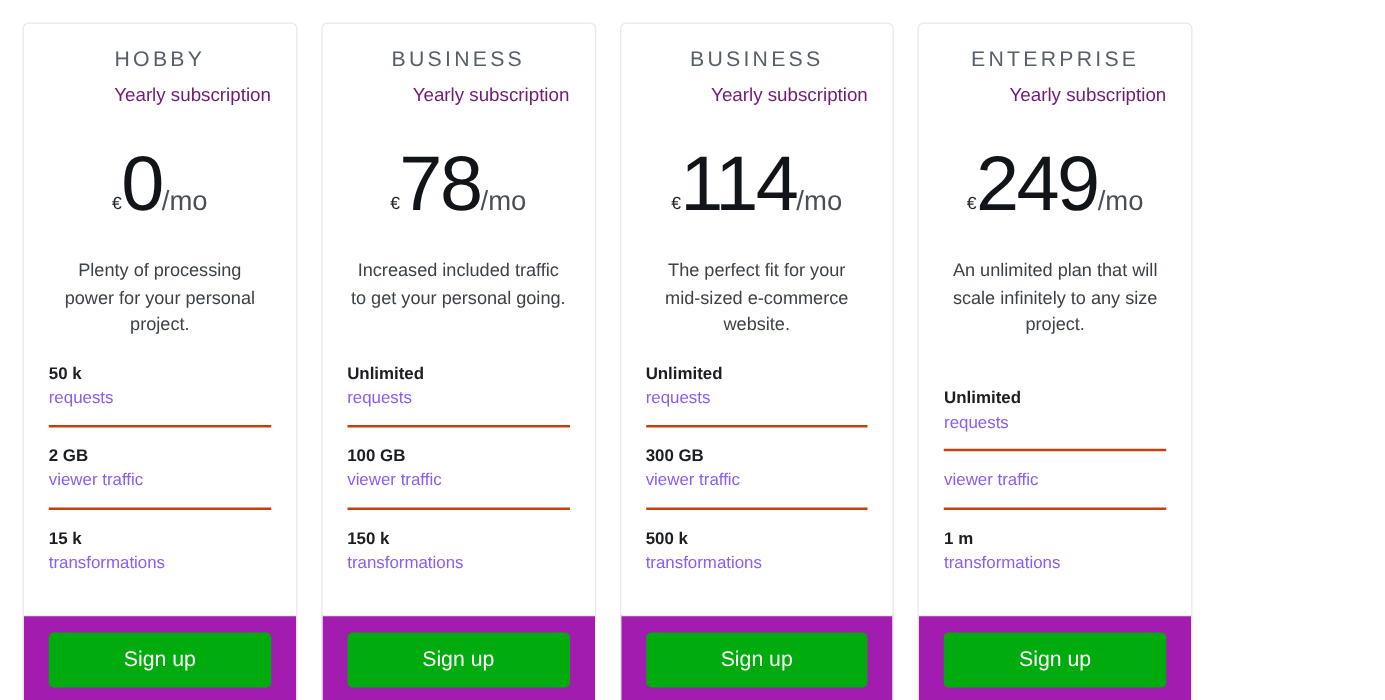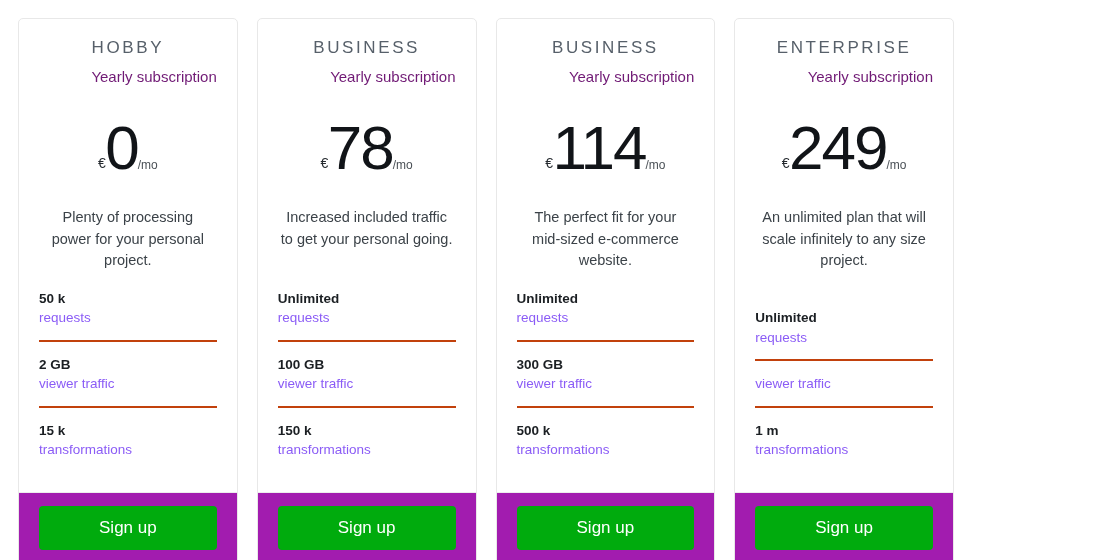--- a/index.html
+++ b/index.html
@@ -81,21 +81,21 @@
 
   .amount {
     font-size: 62px;
     font-weight: 300;
     color: #111418;
     letter-spacing: -2px;
     line-height: 1;
   }
 
   .period {
-    font-size: 12px;
+    font-size: 22px;
     color: #4a5056;
     letter-spacing: 0;
   }
 
   .plan-desc {
     text-align: center;
     font-size: 14.5px;
     color: #3b4248;
     line-height: 1.5;
     margin-top: 28px;

